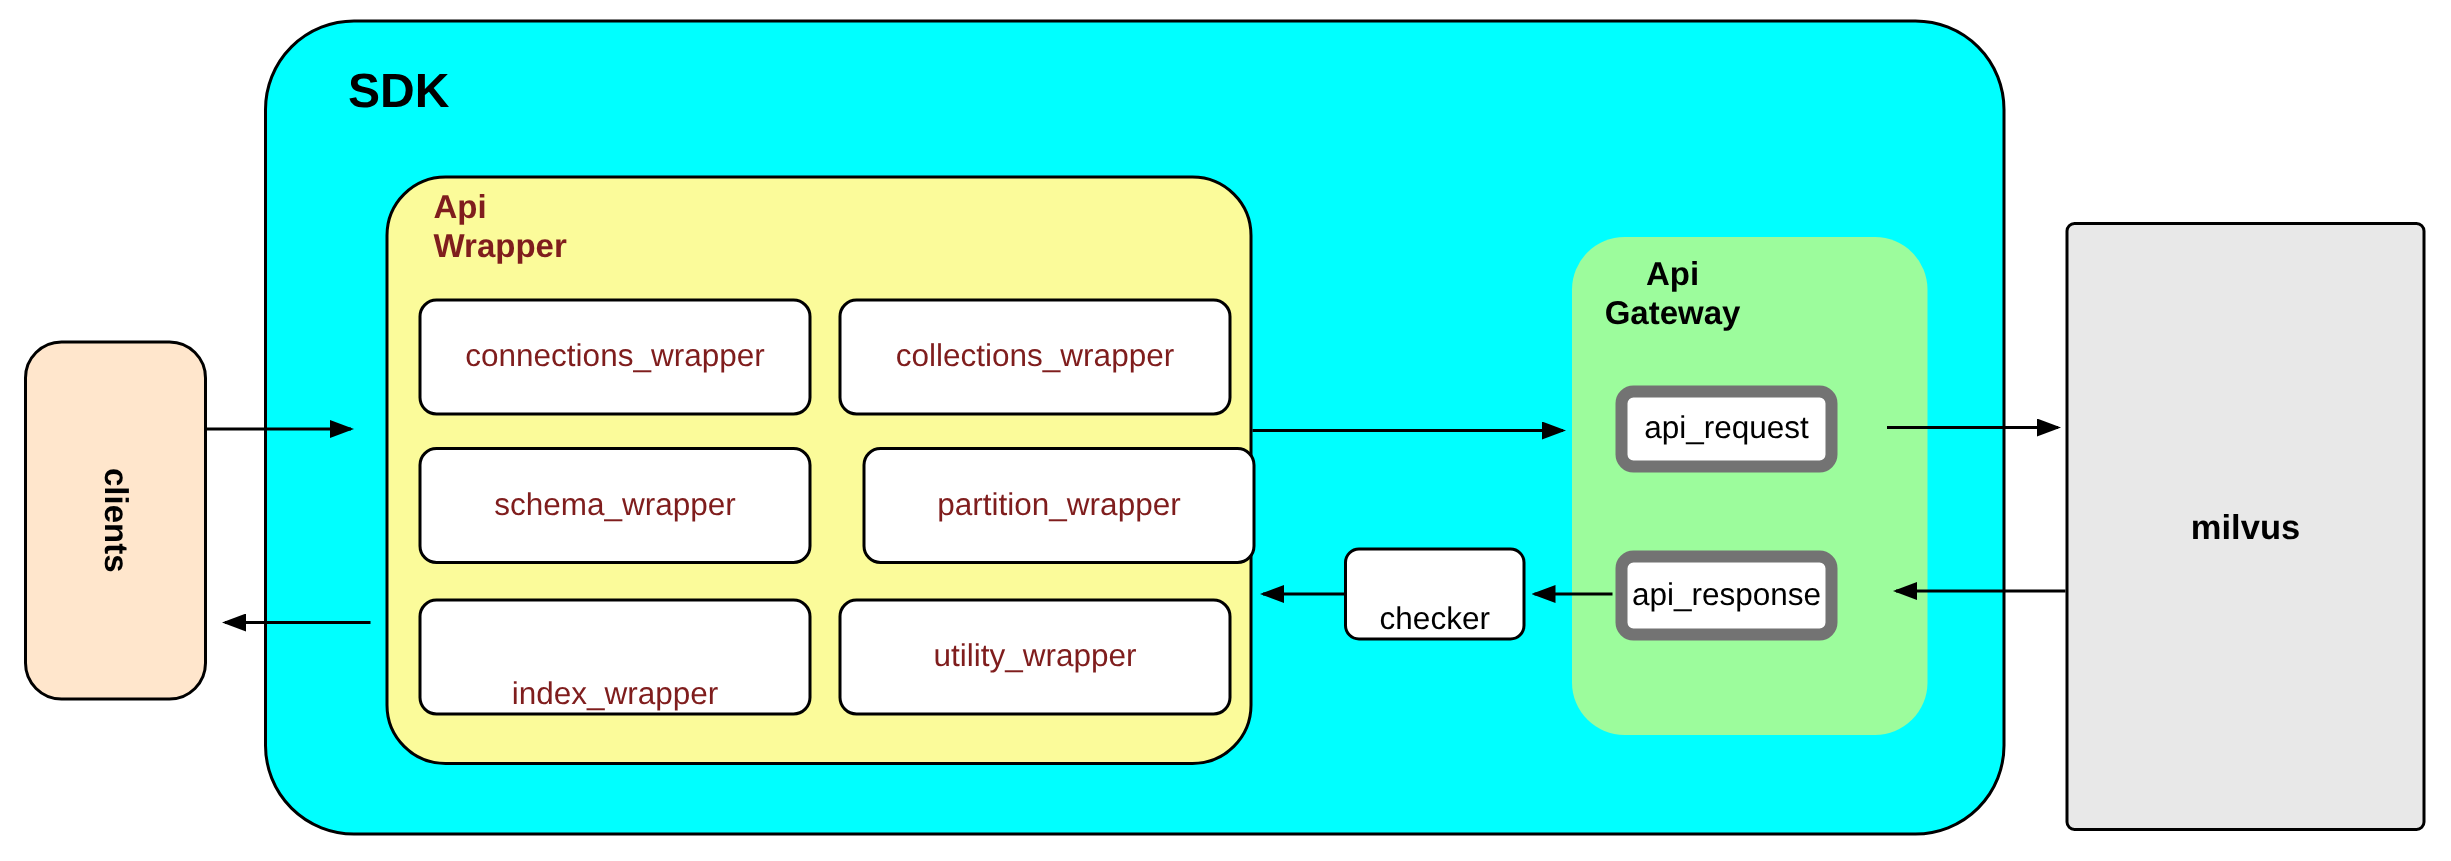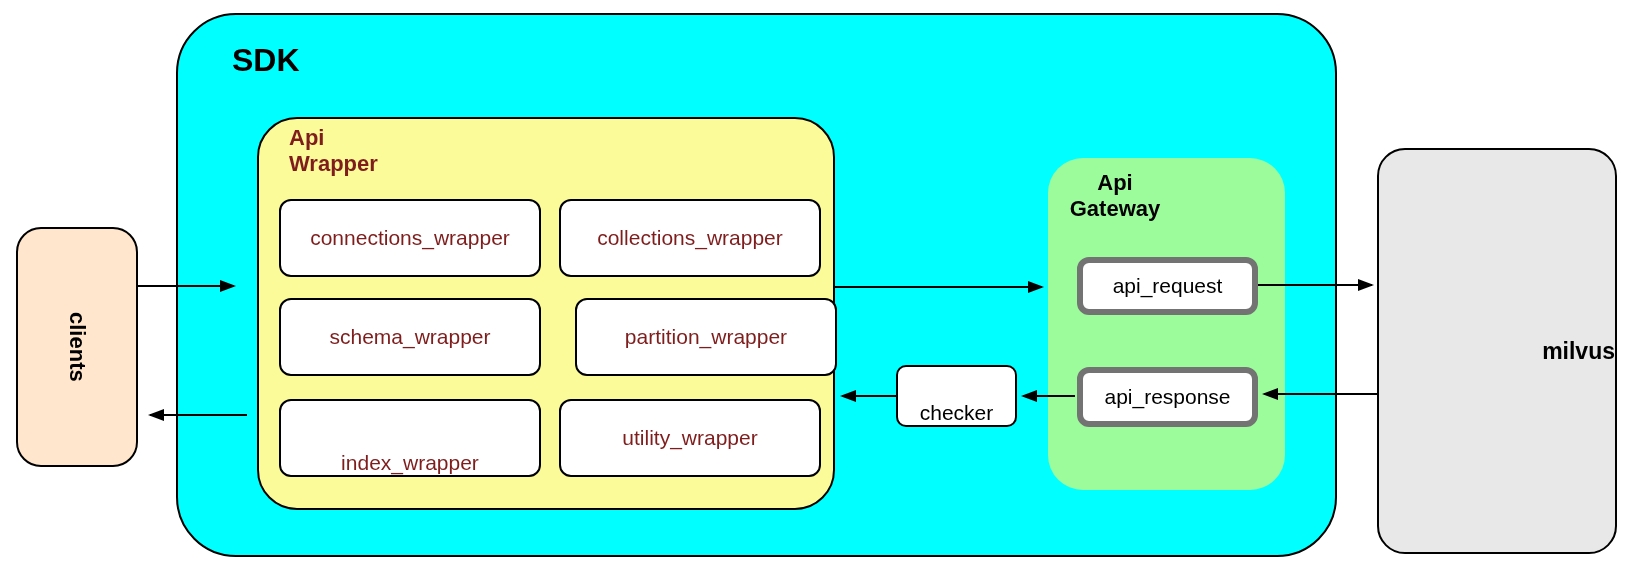--- a/index.html
+++ b/index.html
@@ -39,28 +39,28 @@
   #mod-utility     { left: 300px; top: 280px; }
 
   
   #checker { left: 896px; top: 365px; width: 121px; height: 62px; border-radius: 10px;
              display: flex; align-items: flex-end; justify-content: center; font-size: 21px; color: #000; }
 
   
   #api-gateway { left: 1048px; top: 158px; width: 237px; height: 332px; border-radius: 35px; border: none; }
   #api-gateway-label { position: absolute; left: 12px; top: 12px; width: 110px;
                        text-align: center; font-size: 22px; font-weight: bold; line-height: 26px; color: #000; }
-  .gw-box { position: absolute; left: 29px; width: 181px; border: 6px solid #737373; border-radius: 12px;
+  .gw-box { position: absolute; left: 29px; width: 148px; border: 8px solid #737373; border-radius: 12px;
             display: flex; align-items: center; justify-content: center; font-size: 21px; color: #000; }
   #api-request  { top: 99px;  height: 58px; }
   #api-response { top: 209px; height: 60px; }
 
   
-  #milvus { left: 1377px; top: 148px; width: 240px; height: 406px; border-radius: 28px;
-            display: flex; align-items: center; justify-content: flex-end;
+  #milvus { left: 1377px; top: 148px; width: 240px; height: 406px; border-radius: 6px;
+            display: flex; align-items: center; justify-content: center;
             font-size: 23px; font-weight: bold; color: #000; }
 
   
   #connector-layer { position: absolute; inset: 0; width: 1634px; height: 574px;
                      pointer-events: none; }
   #connector-layer line { stroke: #000; stroke-width: 2; }
 </style>
 </head>
 <body>
 

